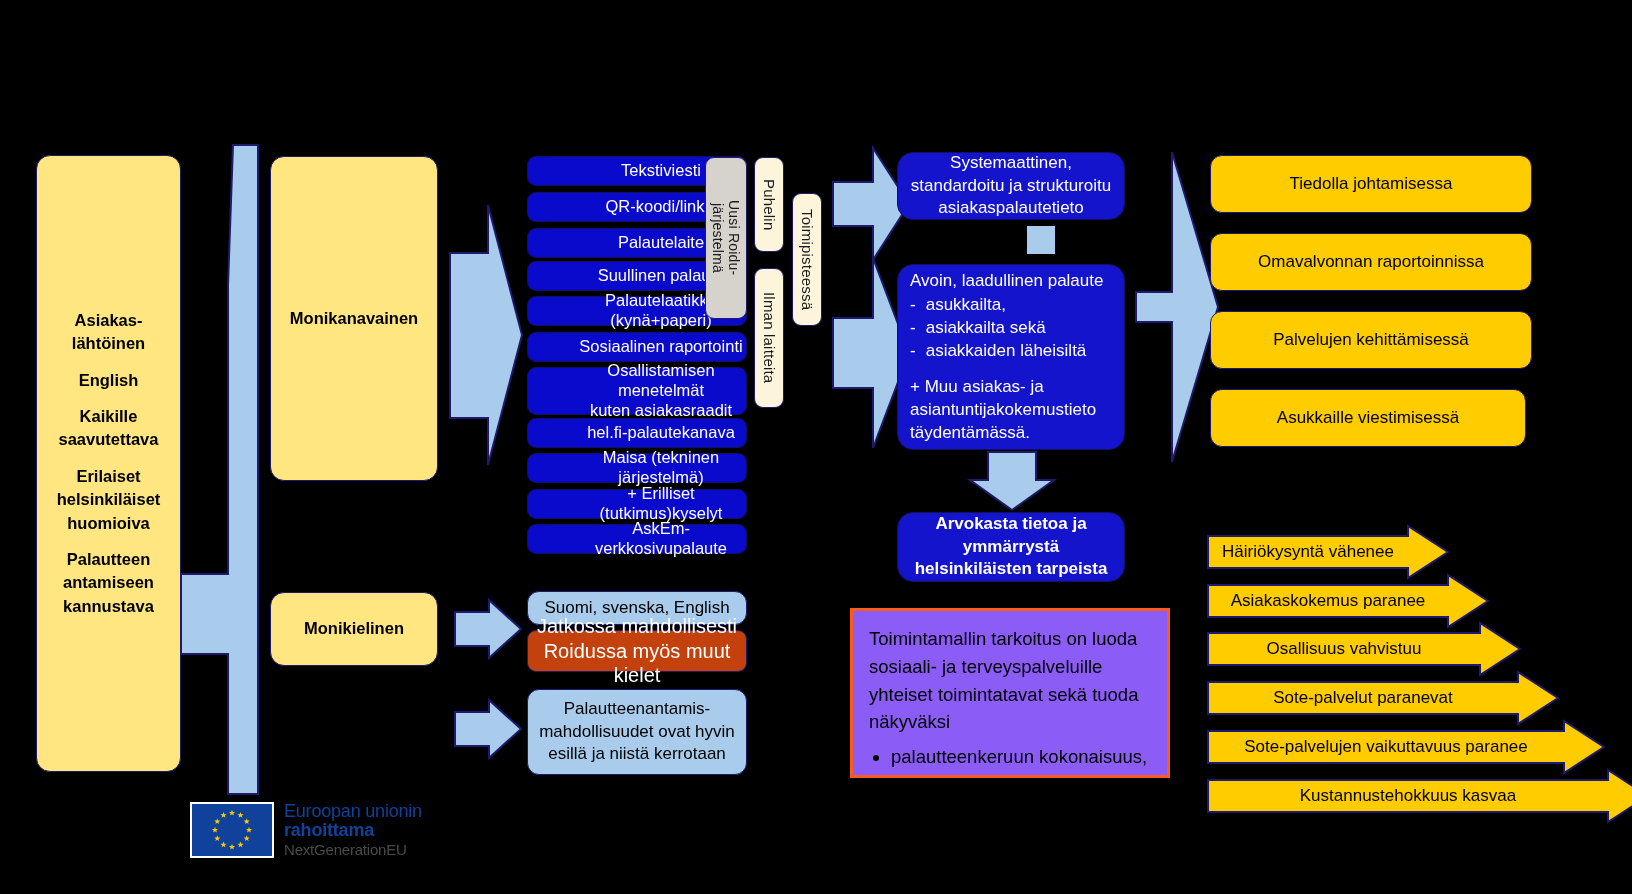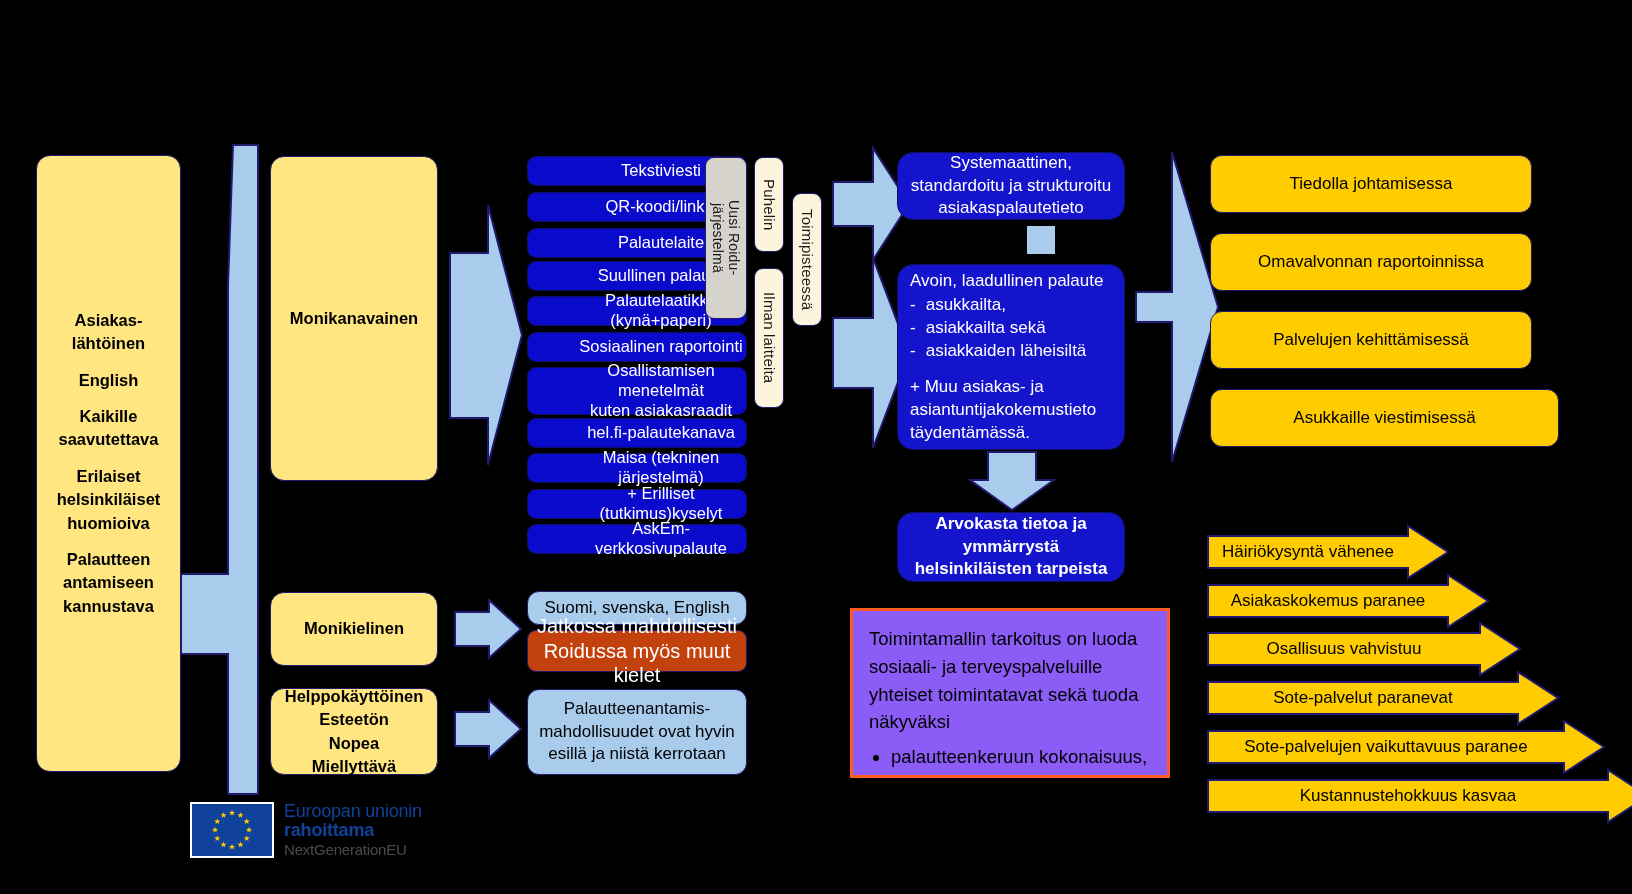--- a/index.html
+++ b/index.html
@@ -93,23 +93,20 @@
   </div>
 
   <div class="abs yellowbox nosel" style="left:270px;top:156px;width:168px;height:325px;font-size:16.5px;">
     <span>Monikanavainen</span>
   </div>
 
   <div class="abs yellowbox nosel" style="left:270px;top:592px;width:168px;height:74px;font-size:16.5px;">
     <span>Monikielinen</span>
   </div>
 
-  <div class="abs yellowbox nosel" style="left:270px;top:688px;width:168px;height:87px;font-size:16.5px;">
-    <span class="ml">Helppokäyttöinen<br>Esteetön<br>Nopea<br>Miellyttävä</span>
-  </div>
 
   <svg class="abs" style="left:450px;top:205px;width:72px;height:165px;">
     <polygon points="0,0 38,0 38,-48 72,82 38,212 38,165 0,165" transform="translate(0,48)" fill="#A9CCEC" stroke="#1F1A6E" stroke-width="2"></polygon>
   </svg>
   <svg class="abs" style="left:455px;top:600px;width:66px;height:58px;">
     <polygon points="0,12 34,12 34,0 66,29 34,58 34,46 0,46" fill="#A9CCEC" stroke="#1F1A6E" stroke-width="2"></polygon>
   </svg>
   <svg class="abs" style="left:455px;top:700px;width:66px;height:58px;">
     <polygon points="0,12 34,12 34,0 66,29 34,58 34,46 0,46" fill="#A9CCEC" stroke="#1F1A6E" stroke-width="2"></polygon>
   </svg>
@@ -222,21 +219,21 @@
   <div id="uses-list">
       <div class="abs goldbox nosel" style="left: 1210px; top: 155px; width: 322px; height: 58px;">
         <span>Tiedolla johtamisessa</span>
       </div>
       <div class="abs goldbox nosel" style="left: 1210px; top: 233px; width: 322px; height: 58px;">
         <span>Omavalvonnan raportoinnissa</span>
       </div>
       <div class="abs goldbox nosel" style="left: 1210px; top: 311px; width: 322px; height: 58px;">
         <span>Palvelujen kehittämisessä</span>
       </div>
-      <div class="abs goldbox nosel" style="left: 1210px; top: 389px; width: 349px; height: 58px;">
+      <div class="abs goldbox nosel" style="left: 1210px; top: 389px; width: 316px; height: 58px;">
         <span>Asukkaille viestimisessä</span>
       </div>
     </div>
 
   <div class="abs cream-note nosel" style="left:850px;top:608px;width:320px;height:170px;">
     <div>Toimintamallin tarkoitus on luoda sosiaali- ja terveyspalveluille yhteiset toimintatavat sekä tuoda näkyväksi</div>
     <ul id="purpose-bullets">
         <li>palautteenkeruun kokonaisuus,</li>
         <li>strategiset periaatteet ja</li>
         <li>palautteenkeruun raamit.</li>

